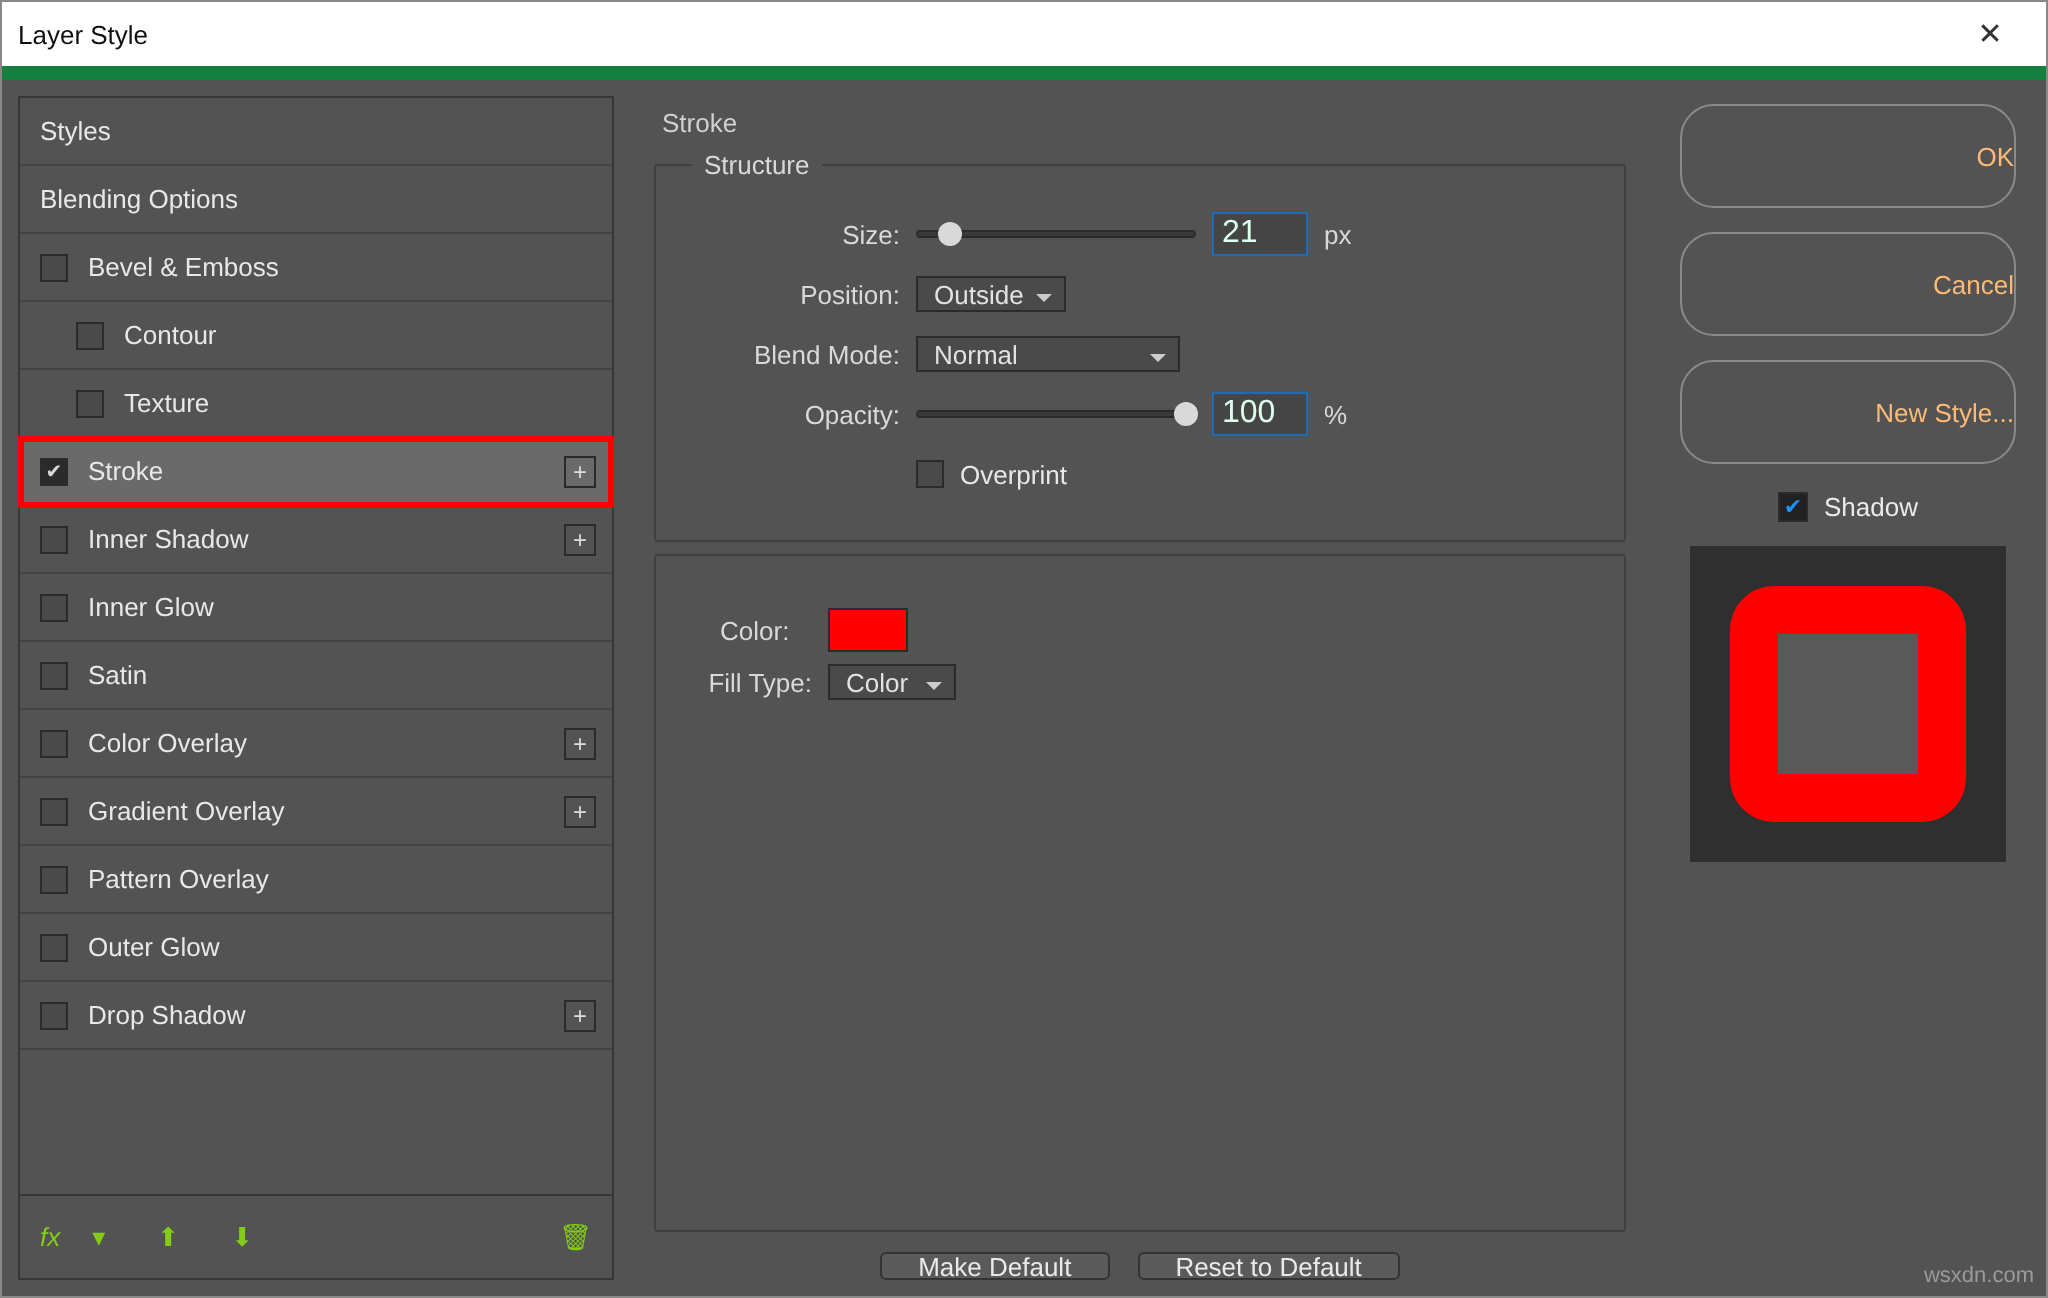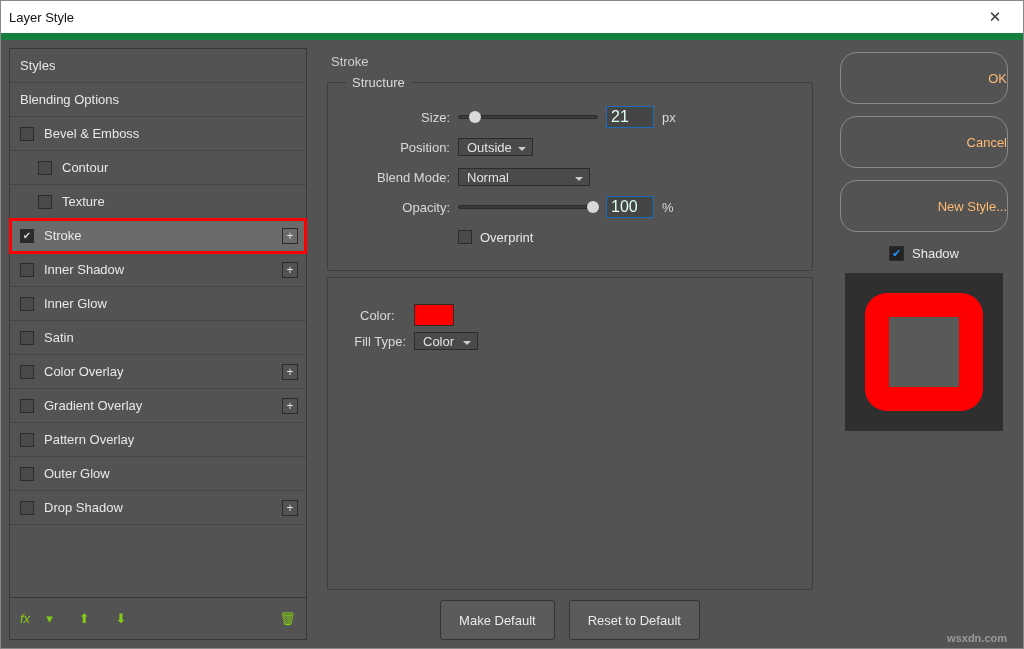--- a/index.html
+++ b/index.html
@@ -29,30 +29,30 @@
   legend{color:#d9d9d9;padding:0 6px;font-size:13px;}
   .frow{display:flex;align-items:center;height:30px;gap:8px;}
   .flabel{width:104px;text-align:right;color:#d9d9d9;}
   .slider{flex:0 0 140px;height:4px;background:#3a3a3a;border:1px solid #2b2b2b;position:relative;border-radius:2px;}
   .slider .thumb{position:absolute;top:-5px;width:12px;height:12px;background:#d9d9d9;border-radius:50%;}
   .numbox{width:48px;height:22px;border:1px solid #1e6bb8;background:#454545;color:#dfe;padding:0 4px;font-size:16px;}
   .unit{color:#d9d9d9;}
   .dd{height:18px;background:#4a4a4a;border:1px solid #2b2b2b;color:#e2e2e2;padding:0 20px 0 8px;display:flex;align-items:center;position:relative;min-width:72px;text-align:center;}
   .dd::after{content:"";position:absolute;right:6px;top:8px;border:4px solid transparent;border-top-color:#ccc;}
   .colorswatch{width:40px;height:22px;border:1px solid #2b2b2b;background:#ff0000;}
-  .btn{height:40px;padding:0 18px;background:#5a5a5a;border:1px solid #333;color:#eaeaea;display:flex;align-items:center;border-radius:3px;}
+  .btn{height:14px;padding:0 18px;background:#5a5a5a;border:1px solid #333;color:#eaeaea;display:flex;align-items:center;border-radius:3px;}
   .btnrow{display:flex;gap:14px;justify-content:center;margin-top:4px;}
   
   .right{width:182px;display:flex;flex-direction:column;align-items:center;gap:12px;padding-top:4px;}
   .pill{width:168px;height:52px;border:1px solid #8a8a8a;border-radius:17px;display:flex;align-items:center;justify-content:flex-end;color:#fdba74;background:#535353;}
   .prevrow{display:flex;align-items:center;gap:8px;color:#eaeaea;margin-top:2px;}
   .prevcb{width:15px;height:15px;border:1px solid #2b2b2b;background:#222;display:flex;align-items:center;justify-content:center;color:#1e90ff;font-size:11px;}
   .preview{width:158px;height:158px;background:#2f2f2f;display:flex;align-items:center;justify-content:center;}
   .preview .sq{width:118px;height:118px;border:24px solid #ff0000;border-radius:22px;box-sizing:border-box;background:#595959;}
-  .watermark{position:absolute;right:16px;bottom:4px;color:#9a9a9a;font-size:11px;font-weight:bold;}
+  .watermark{position:absolute;right:6px;bottom:4px;color:#9a9a9a;font-size:11px;}
 </style>
 </head>
 <body>
 
 <div class="window">
   <div class="titlebar">
     <div class="titlebar-title">Layer Style</div>
     <div class="close-x">✕</div>
   </div>
   <div class="body">

